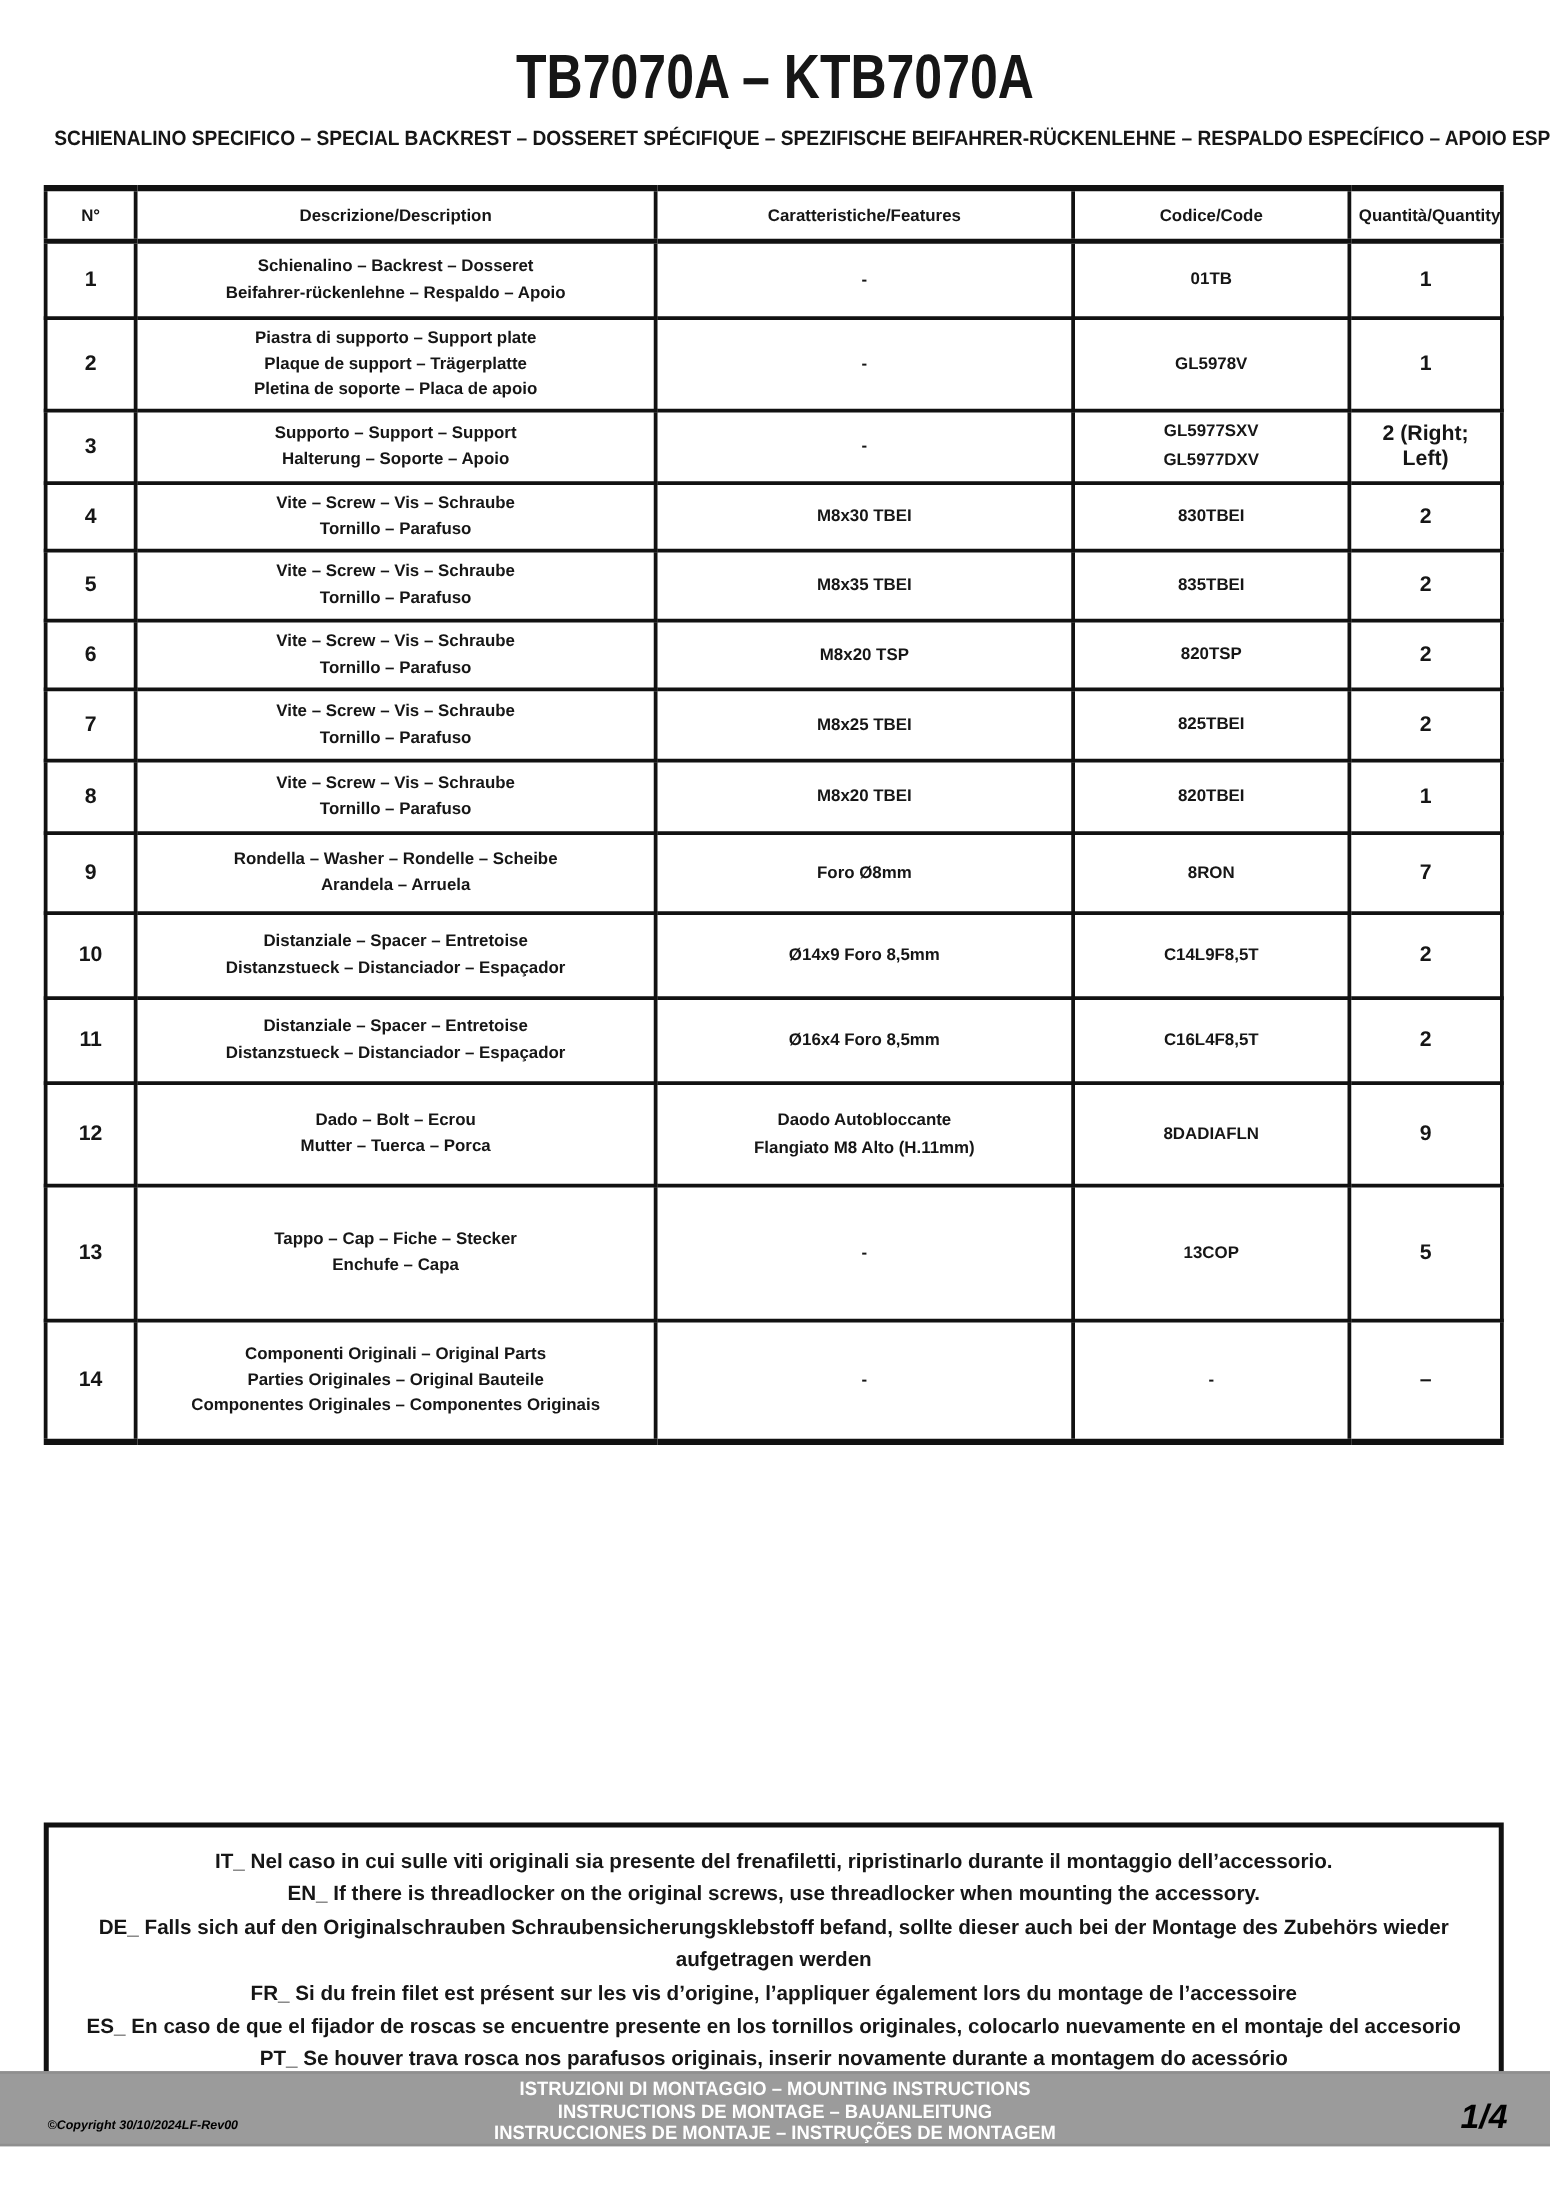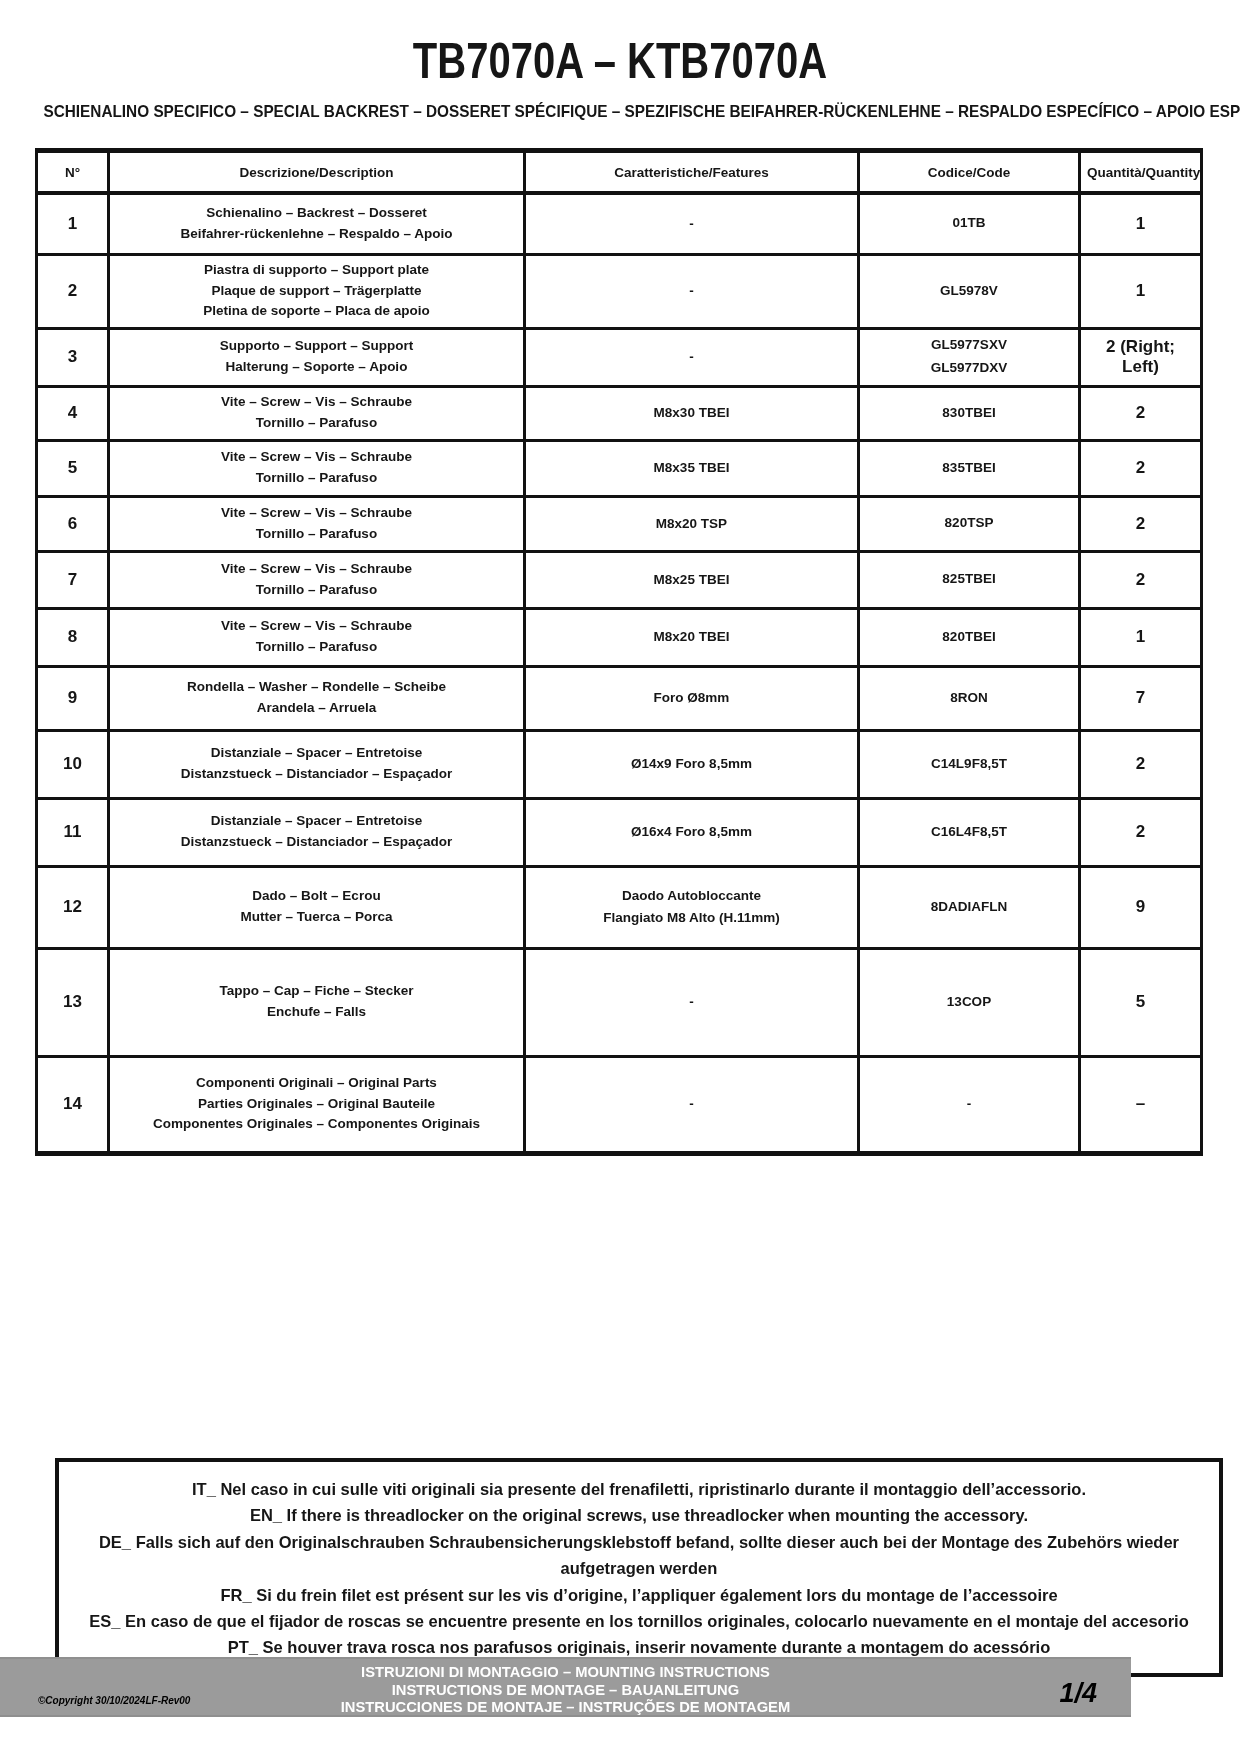--- a/index.html
+++ b/index.html
@@ -66,27 +66,26 @@
     position:absolute;
     left:35px;top:1458px;
     width:1168px;
     box-sizing:border-box;
     border:4px solid #111;
     padding:14px 10px 12px 10px;
     text-align:center;
     font-size:16.5px;
     font-weight:bold;
     line-height:1.6;
-    margin-left:20px;
   }
   
   .footer-bar{
     position:absolute;
     left:0;top:1657px;
-    width:1131px;height:60px;
+    width:1240px;height:60px;
     background:#9b9b9b;
     border-top:2px solid #8f8f8f;
     border-bottom:2px solid #8f8f8f;
     box-sizing:border-box;
   }
   .footer-center{
     position:absolute;
     left:0;right:0;top:4px;
     text-align:center;
     color:#ffffff;
@@ -300,21 +299,21 @@
           </td>
           <td class="cell-code col-3">
             <div>8DADIAFLN</div>
           </td>
           <td class="cell-qty col-4">9</td>
         </tr>
         <tr style="height: 108px;">
           <td class="cell-n col-0">13</td>
           <td class="cell-desc col-1">
             <div>Tappo – Cap – Fiche – Stecker</div>
-            <div>Enchufe – Falls</div>
+            <div>Enchufe – Capa</div>
           </td>
           <td class="cell-feat col-2">
             <div>-</div>
           </td>
           <td class="cell-code col-3">
             <div>13COP</div>
           </td>
           <td class="cell-qty col-4">5</td>
         </tr>
         <tr style="height: 97px;">

